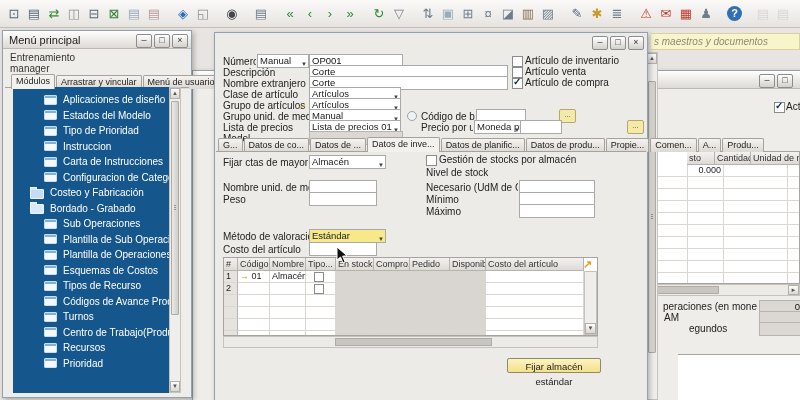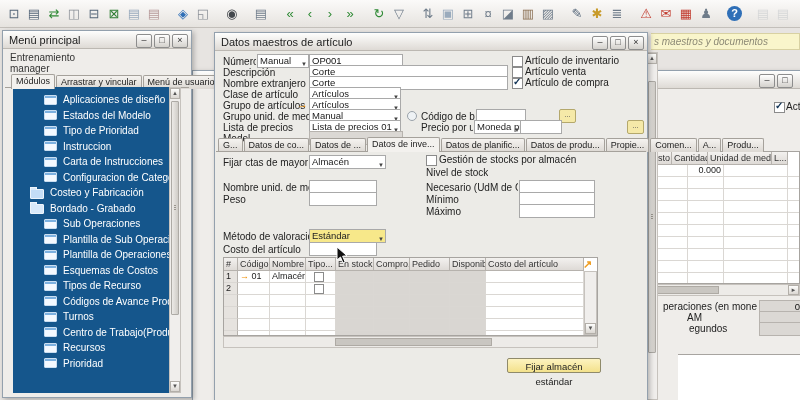--- a/index.html
+++ b/index.html
@@ -143,21 +143,21 @@
     <span>P</span>
   </div>
   <div class="wbtns" style="right:7px">
     <span class="wbtn">–</span>
     <span class="wbtn">□</span>
   </div>
   <span class="cb on" style="left:581px;top:31px"></span>
   <span class="lbl" style="left:593px;top:30px;width:15px">Activo</span>
   <div class="grid" id="bg-grid" style="left:462px;top:80px;width:145px;height:133px">
       <div class="g-row g-hd">
-        <span class="g-cell" style="width: 16px;">sto</span>
+        <span class="g-cell" style="width: 28px; margin-left: 31px;">sto</span>
         <span class="g-cell" style="width: 36px;">Cantidad</span>
         <span class="g-cell" style="width: 64px;">Unidad de medida</span>
         <span class="g-cell" style="width: 16px;">L...</span>
       </div>
       <div class="g-row">
         <span class="g-cell" style="width: 32px;"></span>
         <span class="g-cell num" style="width: 36px;">0.000</span>
         <span class="g-cell" style="width: 64px;"></span>
         <span class="g-cell" style="width: 16px;"></span>
       </div>
@@ -216,21 +216,21 @@
         <span class="g-cell" style="width: 16px;"></span>
       </div>
     </div>
   <div class="hscroll" style="left:462px;top:213px;width:145px">
     <div class="hthumb" style="left:1px;width:60px"></div>
     <div class="sbtn" style="left:auto;right:0;width:11px;height:10px">►</div>
   </div>
   <div id="bg-footer">
       <span class="lbl" style="left: 470px; top: 230px; width: 94px;">peraciones (en moneda local)</span>
       <span class="inp dis right" style="left: 566px; top: 229px; width: 38px;">0</span>
-      <span class="lbl" style="left: 494px; top: 241px; width: 94px;">AM</span>
+      <span class="lbl" style="left: 471px; top: 241px; width: 94px;">AM</span>
       <span class="inp dis right" style="left: 566px; top: 240px; width: 38px;"></span>
       <span class="lbl" style="left: 496px; top: 252px; width: 94px;">egundos</span>
       <span class="inp dis right" style="left: 566px; top: 251px; width: 38px;"></span>
     </div>
   <div class="abs" style="left:485px;top:283px;right:0;bottom:0;background:#fff;border-top:1px solid #a7a4a0"></div>
 </div>
 
 <div class="vscroll" style="left:646px;top:52px;height:348px;z-index:2">
   <div class="sbtn" style="top:0">▲</div>
   <div class="sthumb" style="top:28px;height:270px">
@@ -332,23 +332,20 @@
   <div class="vscroll" style="left:166px;top:56px;height:306px">
     <div class="sbtn" style="top:0">▲</div>
     <div class="sbtn" style="top:auto;bottom:0">▼</div>
     <div class="sthumb" style="top:13px;height:212px">
       <div class="sgrip" style="top:103px"></div>
     </div>
   </div>
 </div>
 
 <div class="win" style="left:214px;top:32px;width:432px;height:368px;background:#ecebe7;z-index:5">
-  <div class="tbarw">
-    <span>Datos maestros de artículo</span>
-  </div>
   <div class="wbtns" style="right:3px">
     <span class="wbtn">–</span>
     <span class="wbtn">□</span>
     <span class="wbtn">×</span>
   </div>
 
   <span class="lbl" style="left:8px;top:23px;width:33px">Número de art</span>
   <span class="dd" style="left:42px;top:21px;width:37px">Manual</span>
   <span class="inp" style="left:94px;top:21px;width:88px">OP001</span>
 

